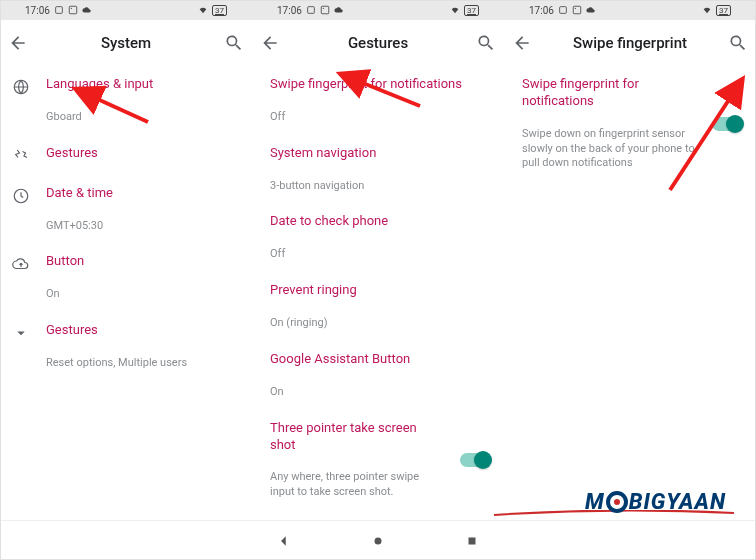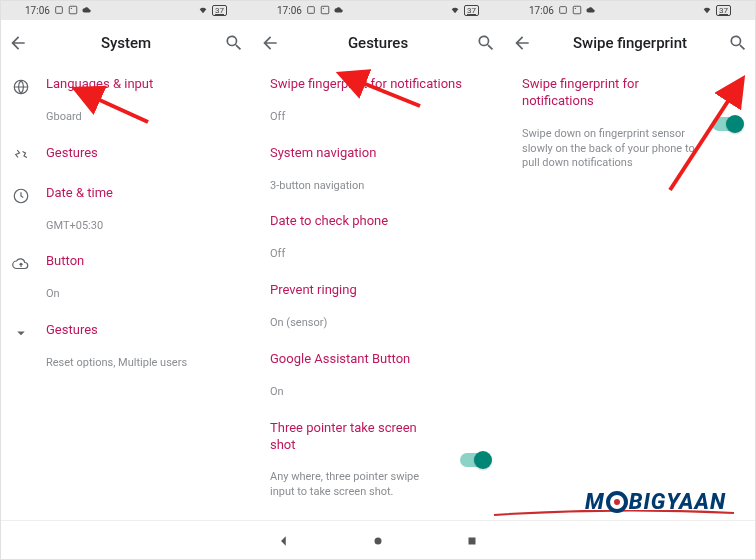--- a/index.html
+++ b/index.html
@@ -199,21 +199,21 @@
         </div>
       <div class="row indent">
           <div class="rowtext">
             <div class="ptitle">Date to check phone</div>
             <div class="psub">Off</div>
           </div>
         </div>
       <div class="row indent">
           <div class="rowtext">
             <div class="ptitle">Prevent ringing</div>
-            <div class="psub">On (sensor)</div>
+            <div class="psub">On (ringing)</div>
           </div>
         </div>
       <div class="row indent">
           <div class="rowtext">
             <div class="ptitle">Google Assistant Button</div>
             <div class="psub">On</div>
           </div>
         </div>
       <div class="row indent">
         <div class="rowtext">

